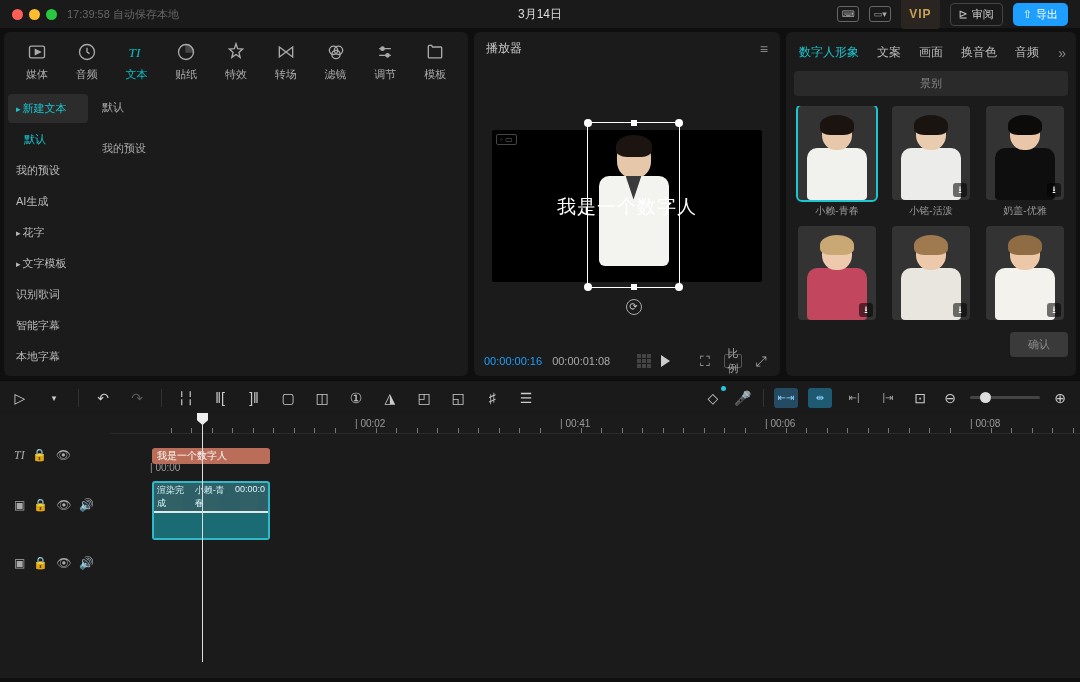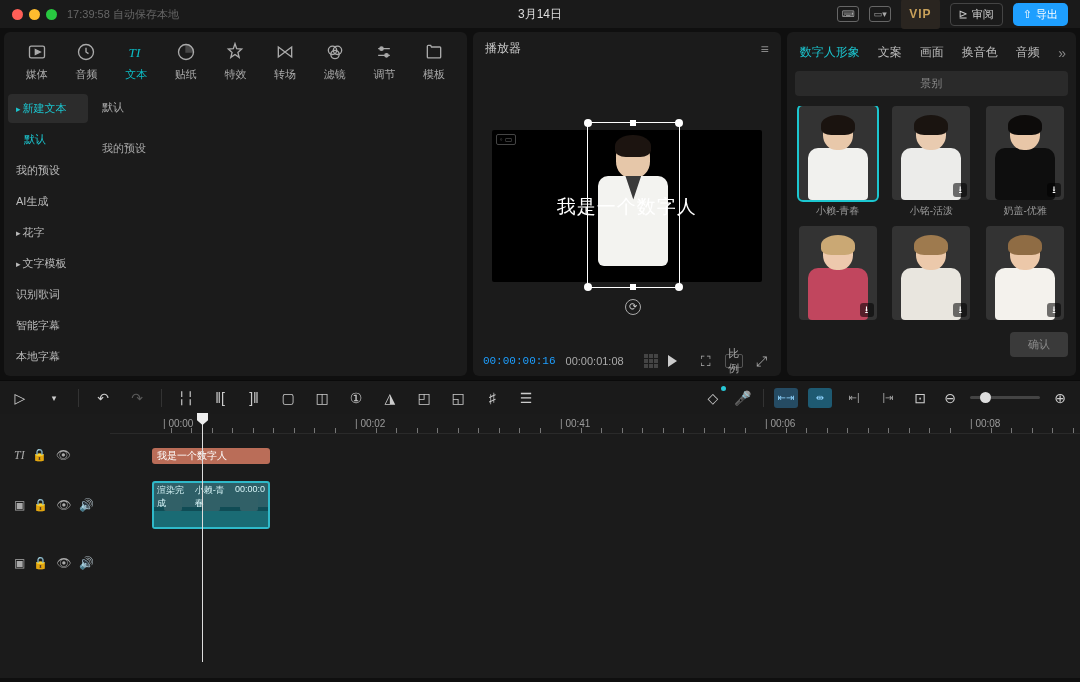--- a/index.html
+++ b/index.html
@@ -51,21 +51,21 @@
   .rotate-handle { position: absolute; left: calc(50% - 8px); bottom: -28px; width: 16px; height: 16px; border: 1px solid #aaa; border-radius: 50%; display: flex; align-items: center; justify-content: center; font-size: 10px; color: #ccc; }
   .avatar-body { position: absolute; left: 102px; top: 8px; width: 79px; height: 144px; }
   .avatar-head { width: 34px; height: 40px; background: #e6c7a9; border-radius: 46% 46% 42% 42%; margin: 0 auto; position: relative; }
   .avatar-hair { position: absolute; top: -3px; left: -1px; width: 36px; height: 22px; background: #1c1410; border-radius: 50% 50% 30% 30%; }
   .avatar-torso { width: 70px; height: 90px; background: #f3f3f0; margin: -2px auto 0; border-radius: 10px 10px 6px 6px; position: relative; }
   .avatar-collar { position: absolute; left: 50%; top: 0; transform: translateX(-50%); width: 16px; height: 24px; background: #3a3a3a; clip-path: polygon(0 0,100% 0,50% 100%); }
   .overlay-text { position: absolute; left: 0; right: 0; top: 64px; text-align: center; color: #fff; font-size: 19px; font-weight: 400; letter-spacing: 1px; pointer-events: none; }
   .canvas-badge { position: absolute; left: 4px; top: 4px; font-size: 8px; color: #6a6a6a; border: 1px solid #444; padding: 0 3px; border-radius: 2px; }
 
   .player-controls { display: flex; align-items: center; padding: 8px 10px; gap: 10px; font-size: 11px; }
-  .timecode { color: #1e9fff; font-family: Liberation Mono, monospace; }
+  .timecode { color: #1e9fff; }
   .duration { color: #aaa; }
   .player-controls .spacer { flex: 1; }
   .play-btn { width: 0; height: 0; border-left: 9px solid #ccc; border-top: 6px solid transparent; border-bottom: 6px solid transparent; cursor: pointer; }
   .ctrl-icon { width: 18px; height: 14px; color: #aaa; display: flex; align-items: center; justify-content: center; cursor: pointer; font-size: 11px; border: 1px solid #555; border-radius: 2px; padding: 1px 3px; }
   .ctrl-icon.noframe { border: none; font-size: 14px; }
   .grid-icon { display: grid; grid-template-columns: repeat(3,4px); gap:1px; }
   .grid-icon span { width:4px; height:4px; background:#444; }
 
   
   .right-panel { width: 290px; background: #1b1b1b; border-radius: 6px; display: flex; flex-direction: column; }
@@ -104,21 +104,21 @@
   .ruler-line { position: absolute; top: 14px; width: 1px; height: 5px; background: #777; }
   .playhead { position: absolute; top: 0; width: 1px; background: #ddd; z-index: 5; }
   .playhead-head { position: absolute; top: -1px; left: -5px; width: 11px; height: 12px; background: #eee; clip-path: polygon(0 0,100% 0,100% 60%,50% 100%,0 60%); }
   .tracks { position: relative; }
   .track-row { display: flex; align-items: center; height: 42px; }
   .track-row.tall { height: 58px; }
   .track-head { width: 110px; display: flex; align-items: center; gap: 8px; padding-left: 14px; color: #aaa; }
   .track-head .mini { font-size: 12px; cursor: pointer; }
   .track-lane { flex: 1; position: relative; height: 100%; }
   .text-clip { position: absolute; left: 42px; top: 14px; height: 16px; width: 118px; background: #ba6d58; border-radius: 3px; font-size: 10px; color: #fff; padding: 1px 5px; overflow: hidden; }
-  .video-clip { position: absolute; left: 42px; top: 5px; height: 48px; width: 118px; border: 2px solid #2fb9c9; border-radius: 3px; overflow: hidden; background: #0d3b42; display: flex; }
+  .video-clip { position: absolute; left: 42px; top: 5px; height: 59px; width: 118px; border: 2px solid #2fb9c9; border-radius: 3px; overflow: hidden; background: #0d3b42; display: flex; }
   .clip-info { position: absolute; top: 0; left: 0; right: 0; background: rgba(15,70,80,.85); font-size: 9px; color: #d7f5f8; padding: 1px 3px; display: flex; gap: 5px; z-index:2; }
   .clip-thumb { flex:1; background: linear-gradient(#dfe9e7 55%, #1a6b74 55%); position: relative; }
   .clip-thumb::after { content:''; position:absolute; left:50%; top:6px; transform:translateX(-50%); width:18px; height:22px; background:#f0f0ec; border-radius:4px 4px 2px 2px; }
   .cover-cell { width: 34px; height: 46px; background: #2a2a2a; border-radius: 3px; display: flex; align-items: center; justify-content: center; margin-left: 2px; font-size: 10px; color: #bbb; cursor: pointer; }
   .frame-icon { width:34px; height:46px; display:flex; align-items:center; justify-content:center; margin-left:16px; color:#888; border:1px solid #333; border-radius:3px; }
 
 </style>
 </head>
 <body>
 
@@ -414,21 +414,21 @@
     <div class="zoom-slider"></div>
     <div class="tl-tool">⊕</div>
   </div>
 </div>
 
 <div class="timeline">
   <div class="ruler" id="ruler">
     <div class="playhead" style="left:92px; height:248px">
       <div class="playhead-head"></div>
     </div>
-  <div class="ruler-tick" style="left: 53px;">| 00:00</div>
+  <div class="ruler-tick" style="left: 40px; margin-top: 44px;">| 00:00</div>
       <div class="ruler-line" style="left: 60.5px;"></div>
       <div class="ruler-line" style="left: 81px;"></div>
       <div class="ruler-line" style="left: 101.5px;"></div>
       <div class="ruler-line" style="left: 122px;"></div>
       <div class="ruler-line" style="left: 142.5px;"></div>
       <div class="ruler-line" style="left: 163px;"></div>
       <div class="ruler-line" style="left: 183.5px;"></div>
       <div class="ruler-line" style="left: 204px;"></div>
       <div class="ruler-line" style="left: 224.5px;"></div>
       <div class="ruler-tick" style="left: 245px;">| 00:02</div>

